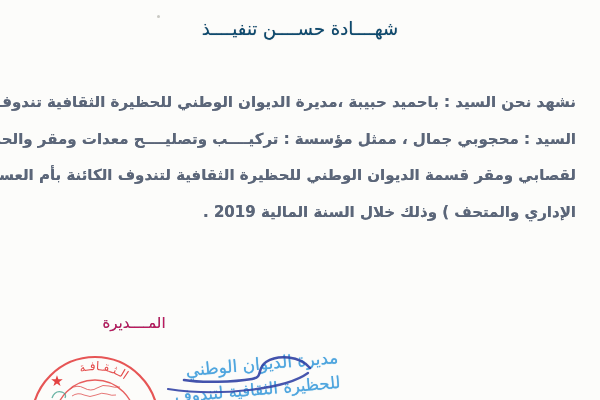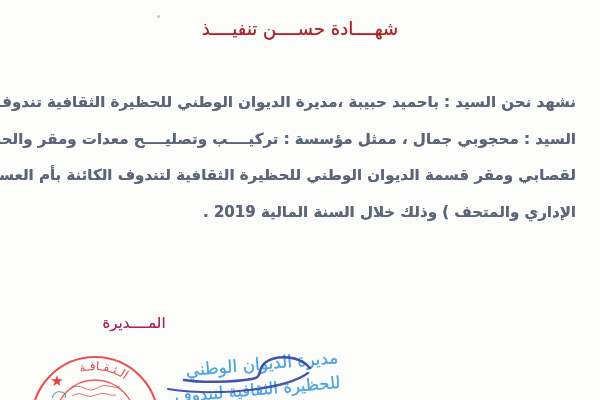--- a/index.html
+++ b/index.html
@@ -4,21 +4,21 @@
 <style>
   html,body{margin:0;padding:0;background:#ffffff;}
   .page{
     position:relative;width:600px;height:400px;overflow:hidden;
     background:#fcfcfa;direction:rtl;
     font-family:"DejaVu Sans",sans-serif;color:#5b6679;
   }
   .speck{position:absolute;left:157px;top:15px;width:3px;height:3px;border-radius:50%;background:#c9c9c3;}
   .title{
     position:absolute;top:18px;left:0;right:0;margin:0;
-    text-align:center;font-size:18px;font-weight:normal;color:#b91c1c;
+    text-align:center;font-size:18px;font-weight:normal;color:#0c4a6e;
     text-shadow:0 0 0.7px rgba(78,90,110,0.85);
   }
   .body-text{position:absolute;top:84px;right:24px;left:8px;z-index:1;font-weight:bold;}
   .line{
     font-size:15px;line-height:36.5px;white-space:nowrap;
     text-align:justify;text-align-last:justify;
     text-shadow:0 0 0.6px rgba(91,102,121,0.8);
   }
   .line.last{text-align-last:right;}
   .sig-label{

